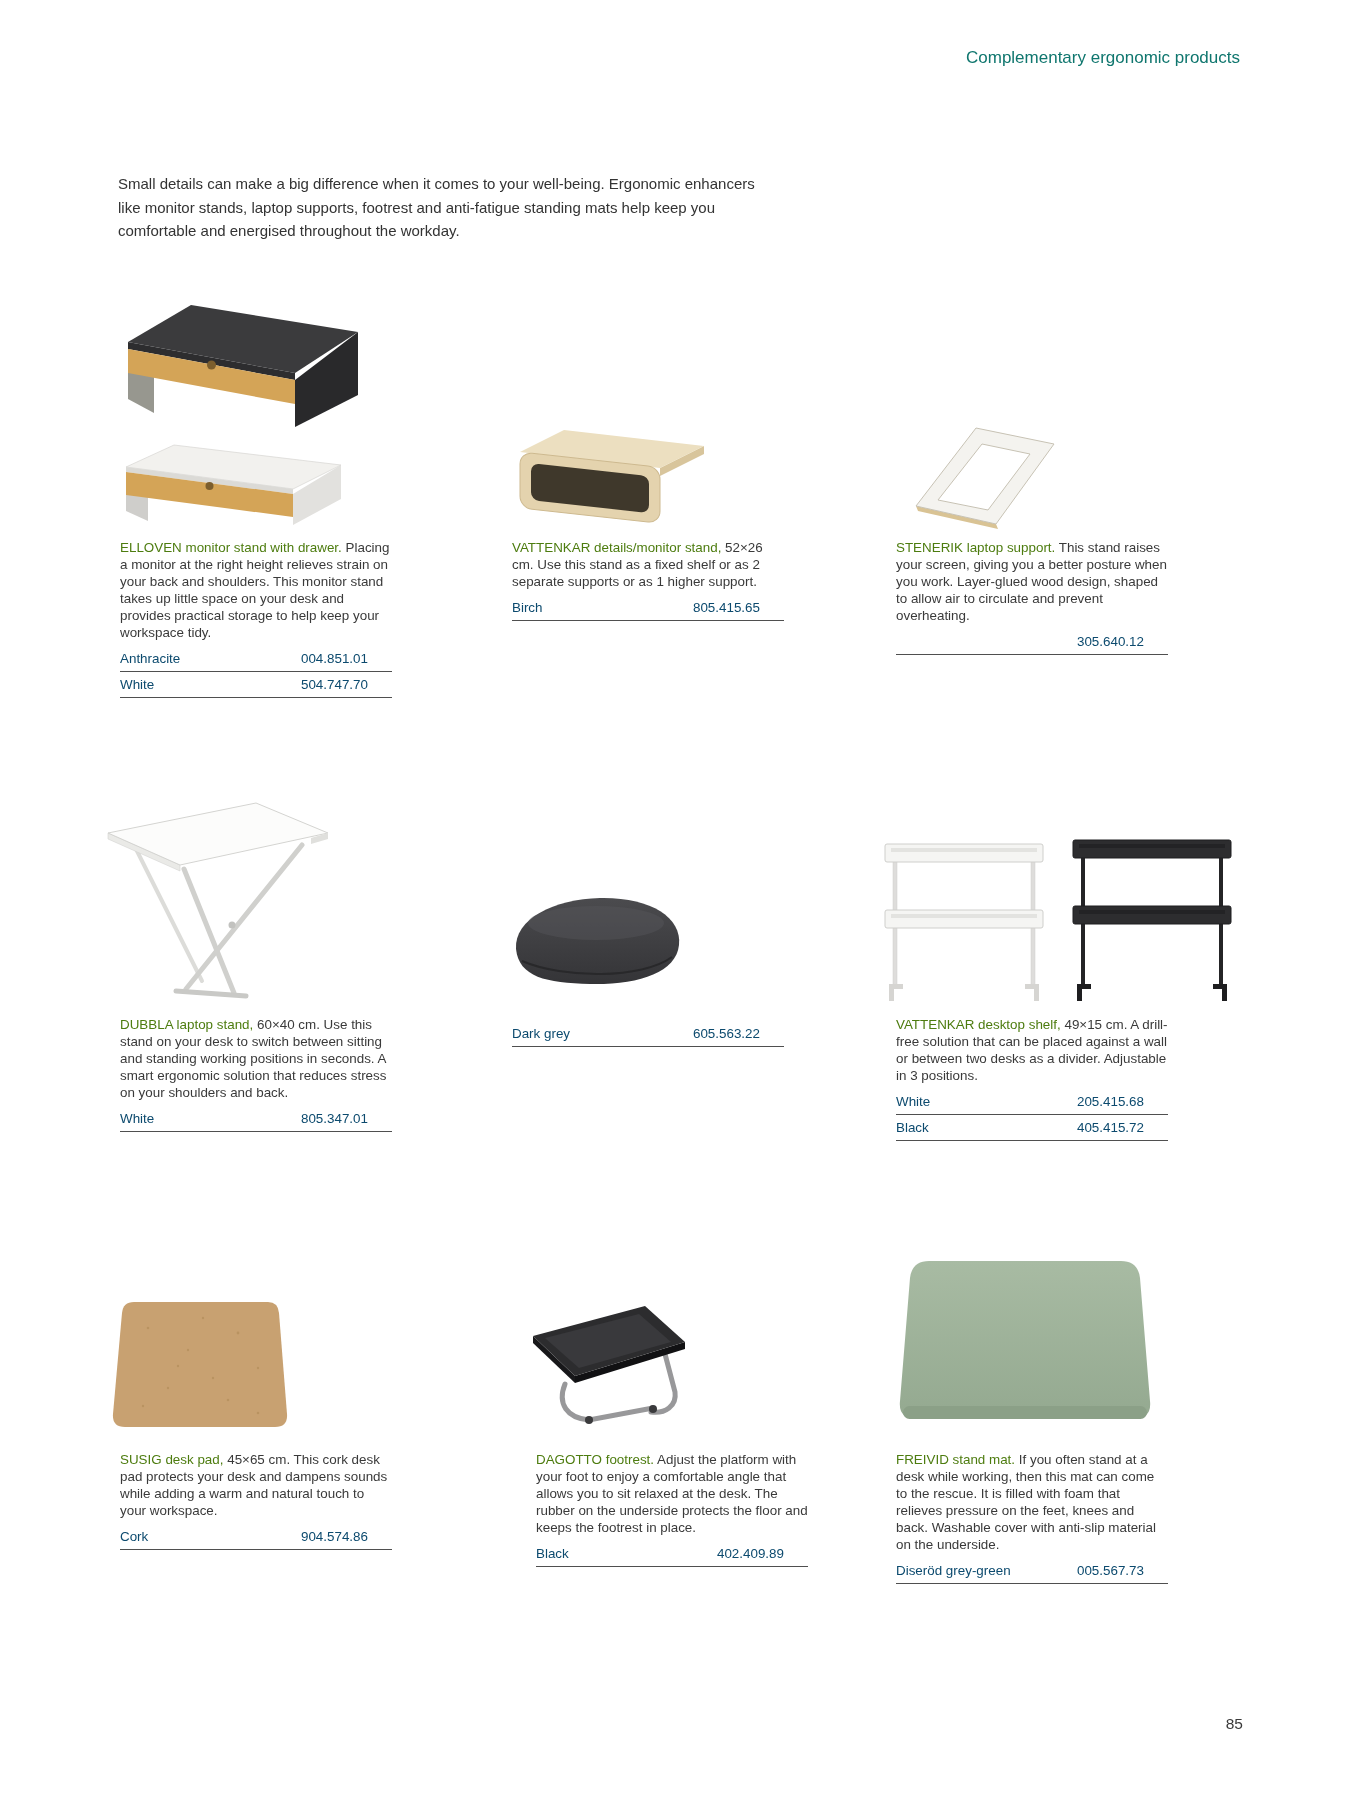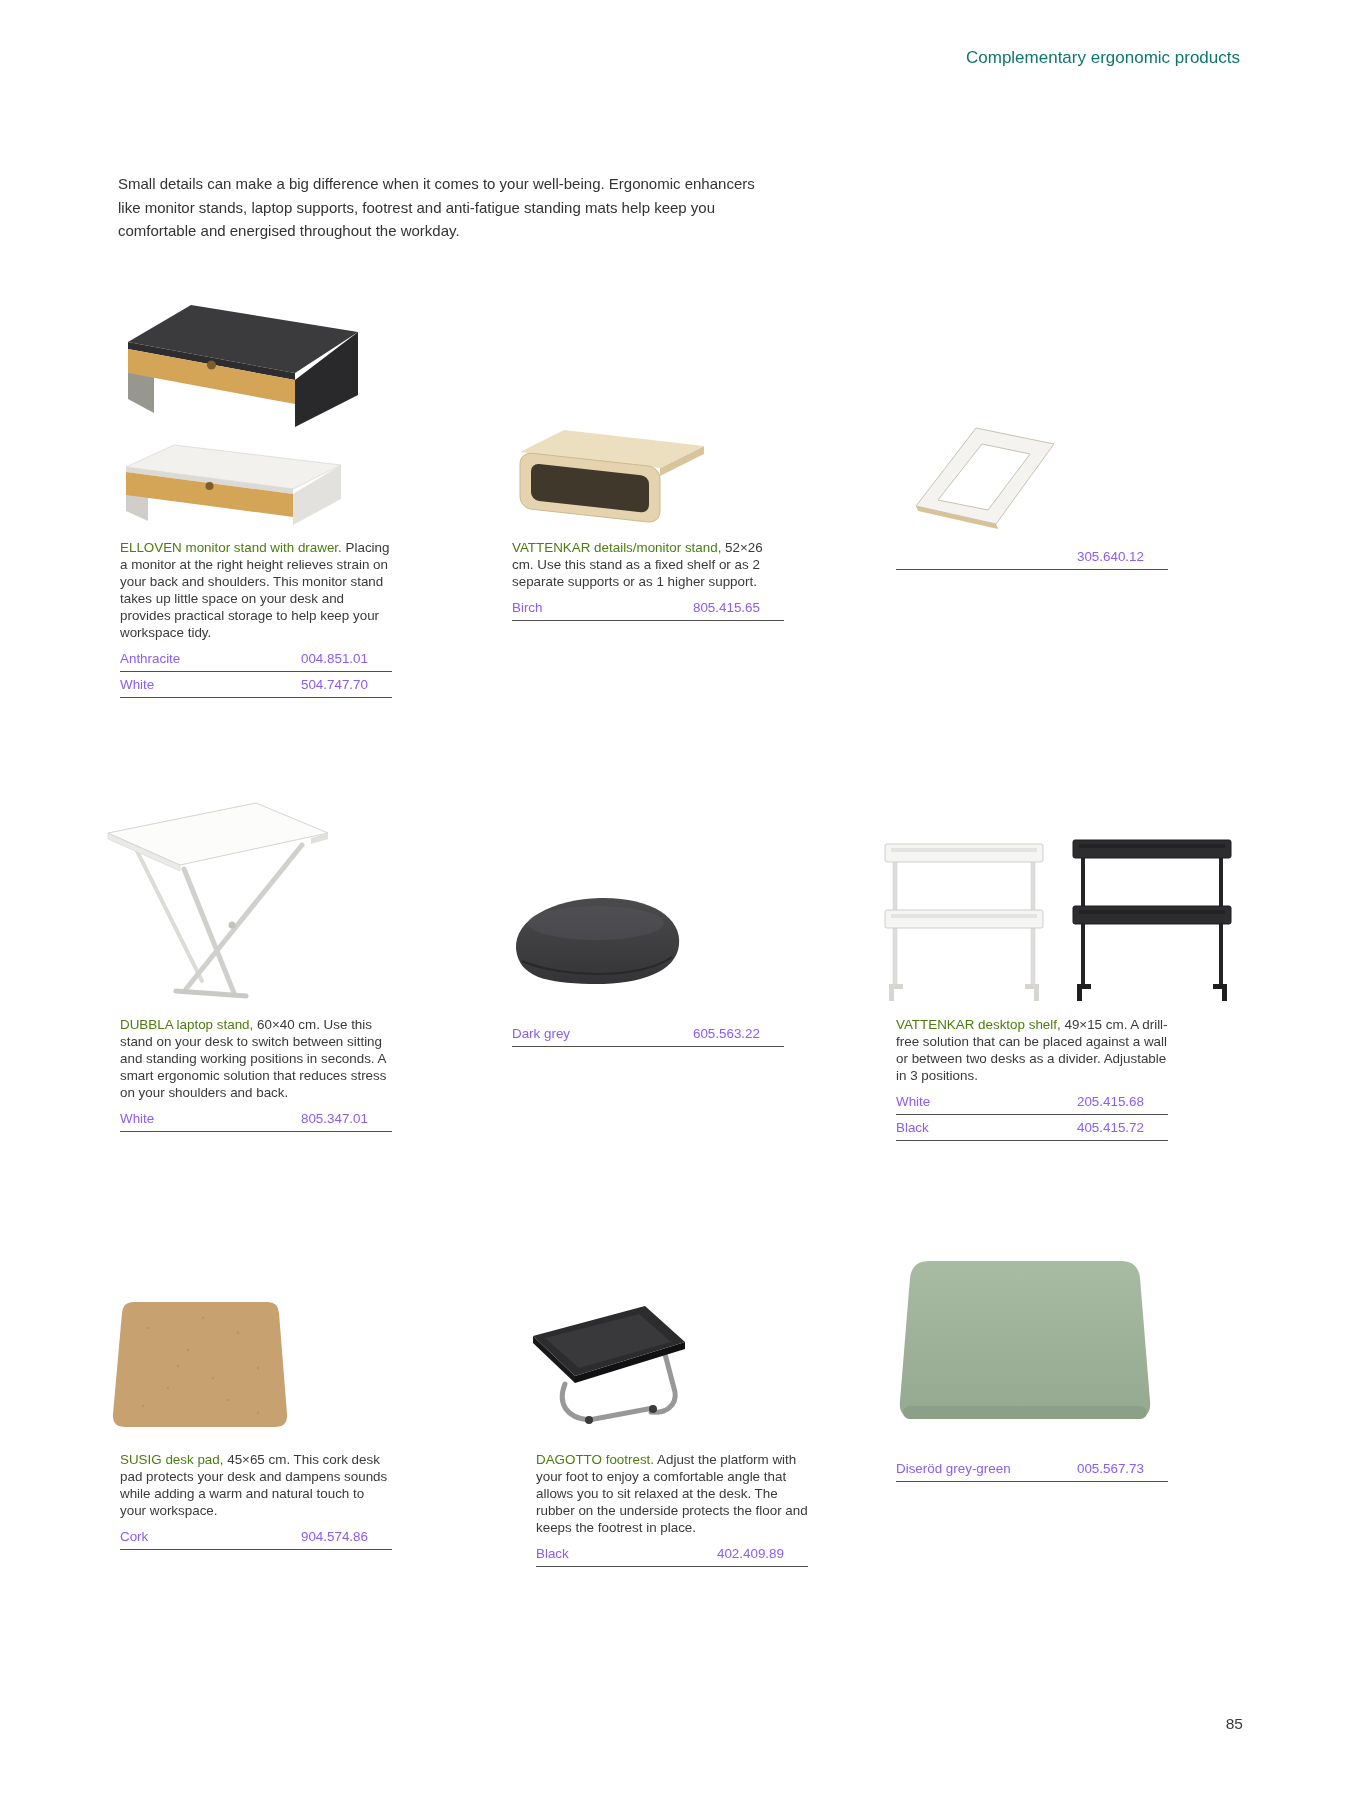--- a/index.html
+++ b/index.html
@@ -21,21 +21,21 @@
   }
   .pimg { position:absolute; }
   .pcell { position:absolute; width:272px; }
   .pdesc { font-size:13.4px; line-height:17px; color:#3a3a3a; }
   .pdesc b { color:#4d7c0f; font-weight:400; }
   .vrows { margin-top:8px; }
   .vrow {
     display:flex; justify-content:space-between;
     border-bottom:1px solid #4f4f4f;
     padding:2px 0 5px 0; margin-top:3px;
-    font-size:13.4px; color:#8b5cf6;
+    font-size:13.4px; color:#0c4a6e;
   }
   .vart { padding-right:24px; }
   .page-number {
     position:absolute; top:1715px; right:126px;
     font-size:15.5px; color:#3a3a3a;
   }
   
   .c1 { left:120px; top:539px; }
   .c2 { left:512px; top:539px; }
   .c3 { left:896px; top:539px; }
@@ -223,20 +223,21 @@
     <p class="pdesc"><b>VATTENKAR details/monitor stand,</b> <span>52×26 cm. Use this stand as a fixed shelf or as 2 separate supports or as 1 higher support.</span></p>
     <div class="vrows">
       <div class="vrow">
         <span>Birch</span>
         <span class="vart">805.415.65</span>
       </div>
     </div>
   </div>
 
   <div class="pcell c3">
+    <p class="pdesc"><b>STENERIK laptop support.</b> <span>This stand raises your screen, giving you a better posture when you work. Layer-glued wood design, shaped to allow air to circulate and prevent overheating.</span></p>
     <div class="vrows">
       <div class="vrow">
         <span></span>
         <span class="vart">305.640.12</span>
       </div>
     </div>
   </div>
 
   <div class="pcell c4">
     <p class="pdesc"><b>DUBBLA laptop stand,</b> <span>60×40 cm. Use this stand on your desk to switch between sitting and standing working positions in seconds. A smart ergonomic solution that reduces stress on your shoulders and back.</span></p>
@@ -285,20 +286,21 @@
     <p class="pdesc"><b>DAGOTTO footrest.</b> <span>Adjust the platform with your foot to enjoy a comfortable angle that allows you to sit relaxed at the desk. The rubber on the underside protects the floor and keeps the footrest in place.</span></p>
     <div class="vrows">
       <div class="vrow">
         <span>Black</span>
         <span class="vart">402.409.89</span>
       </div>
     </div>
   </div>
 
   <div class="pcell c9">
+    <p class="pdesc"><b>FREIVID stand mat.</b> <span>If you often stand at a desk while working, then this mat can come to the rescue. It is filled with foam that relieves pressure on the feet, knees and back. Washable cover with anti-slip material on the underside.</span></p>
     <div class="vrows">
       <div class="vrow">
         <span>Diseröd grey-green</span>
         <span class="vart">005.567.73</span>
       </div>
     </div>
   </div>
 
 </section>
 

